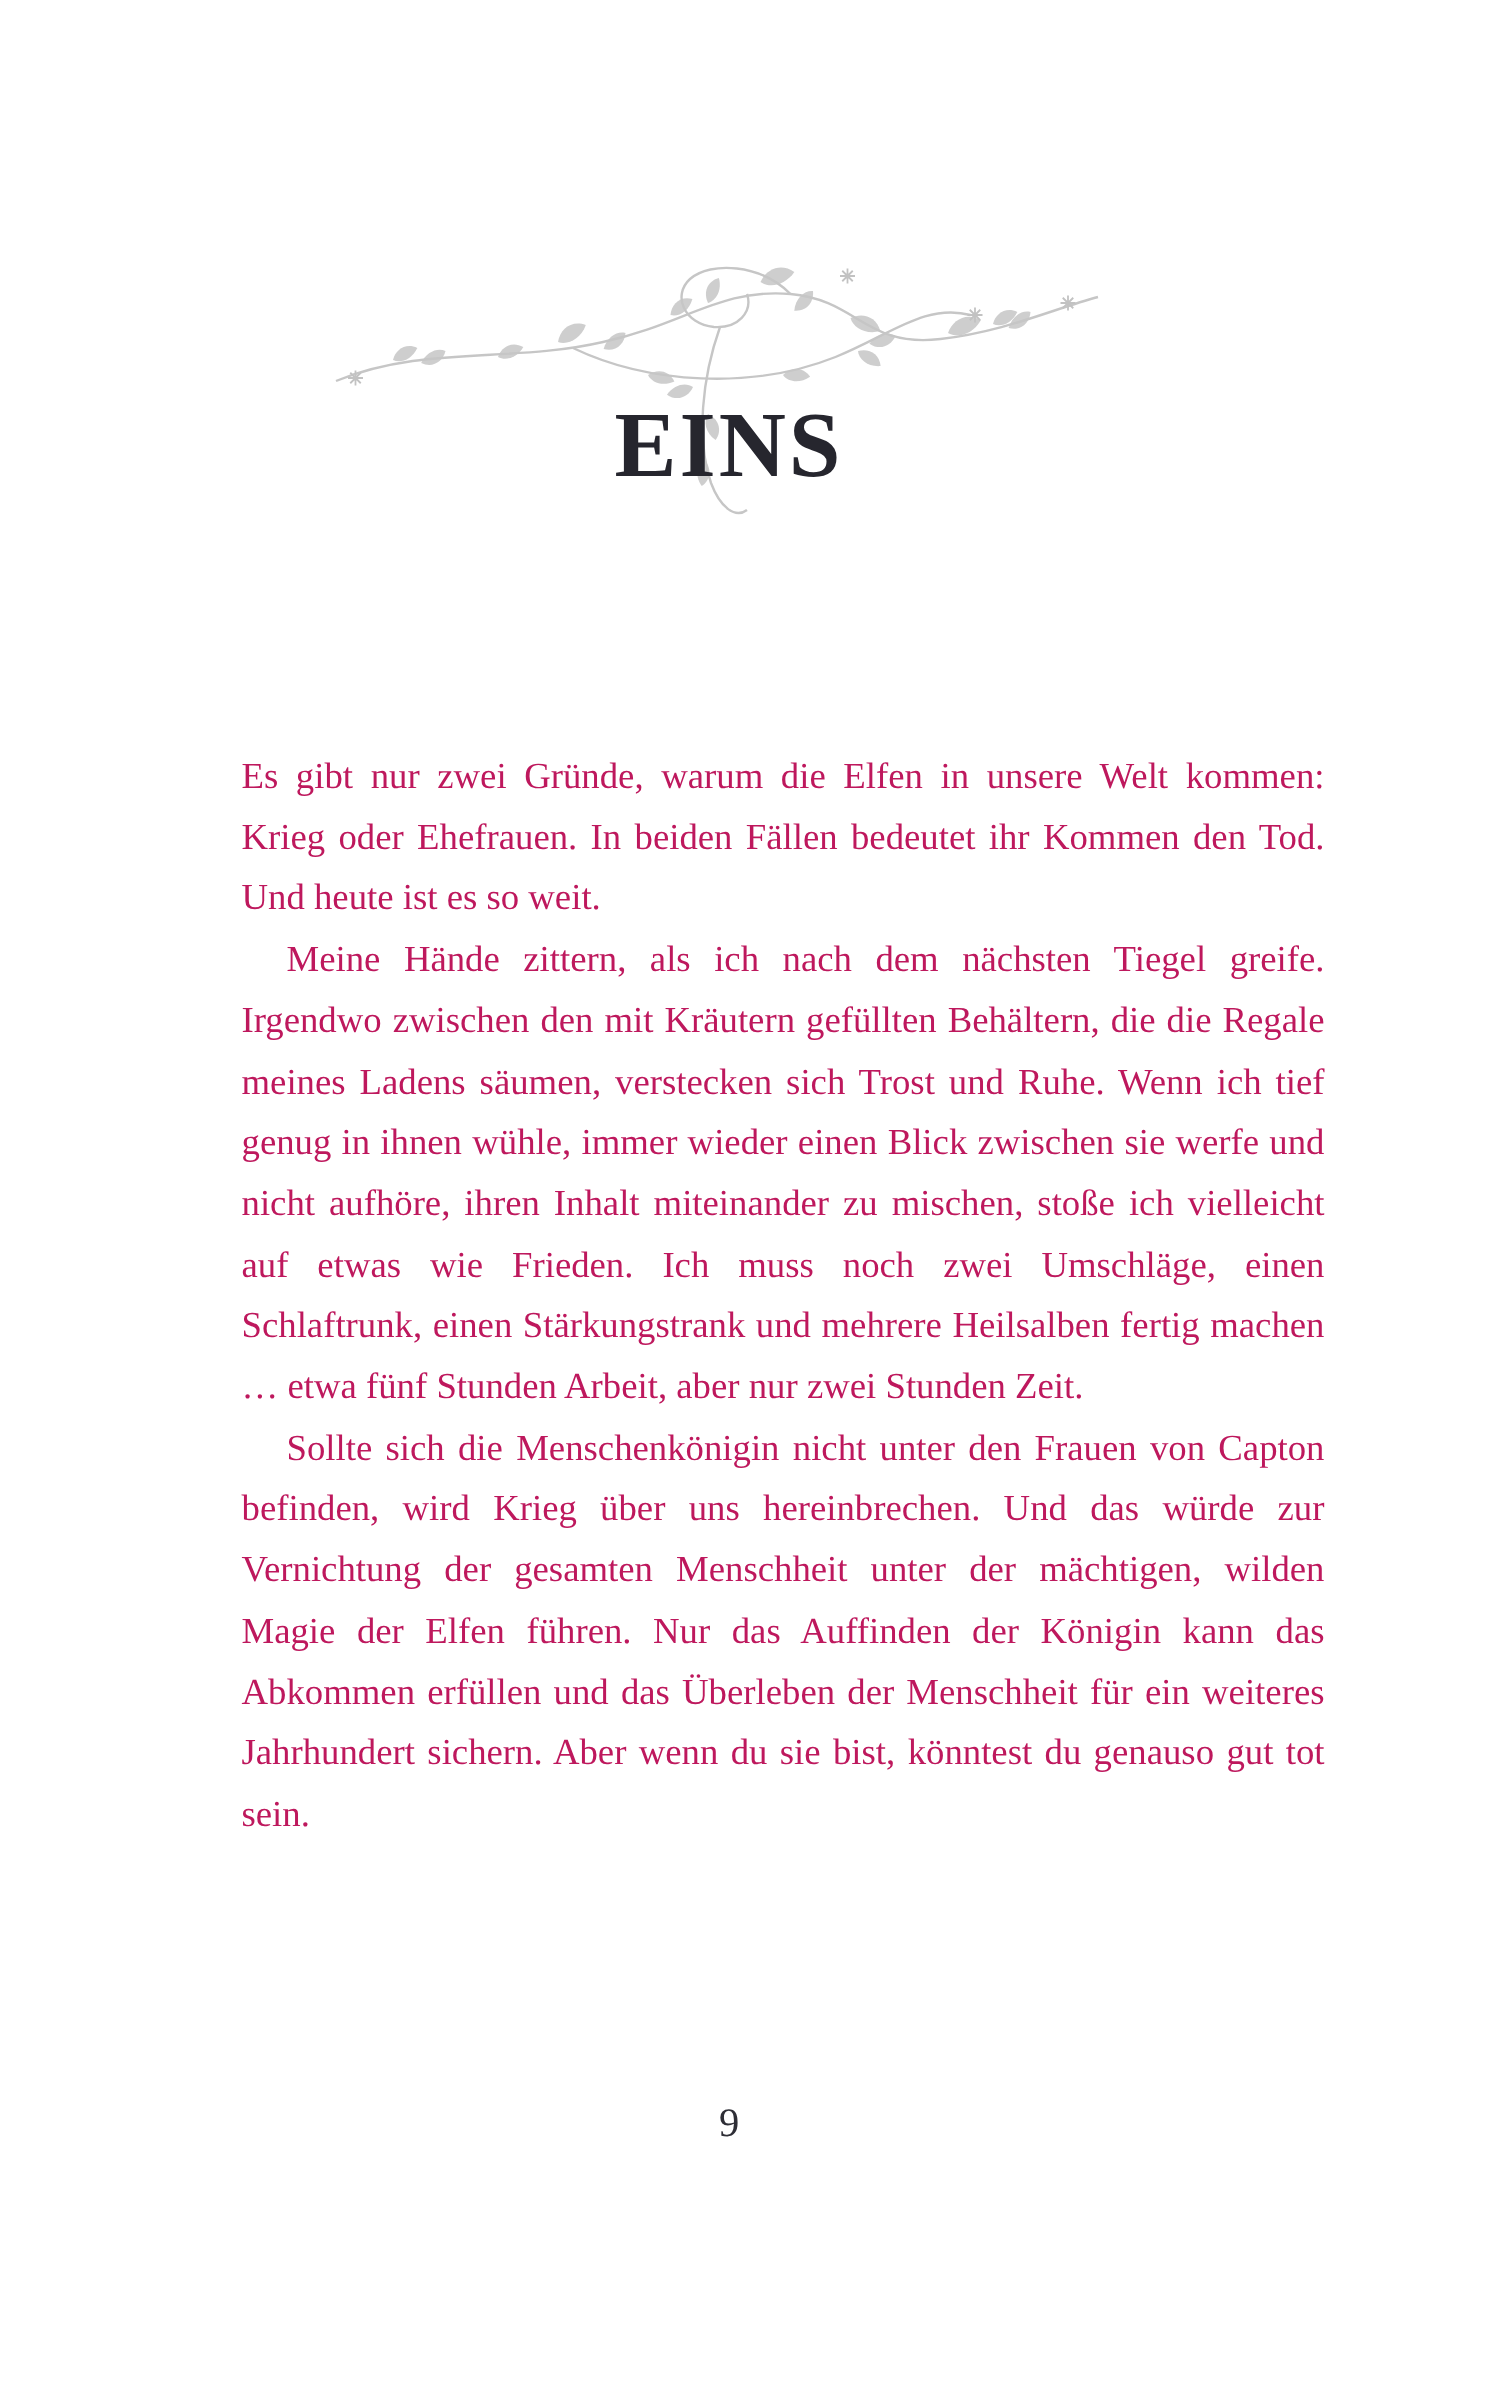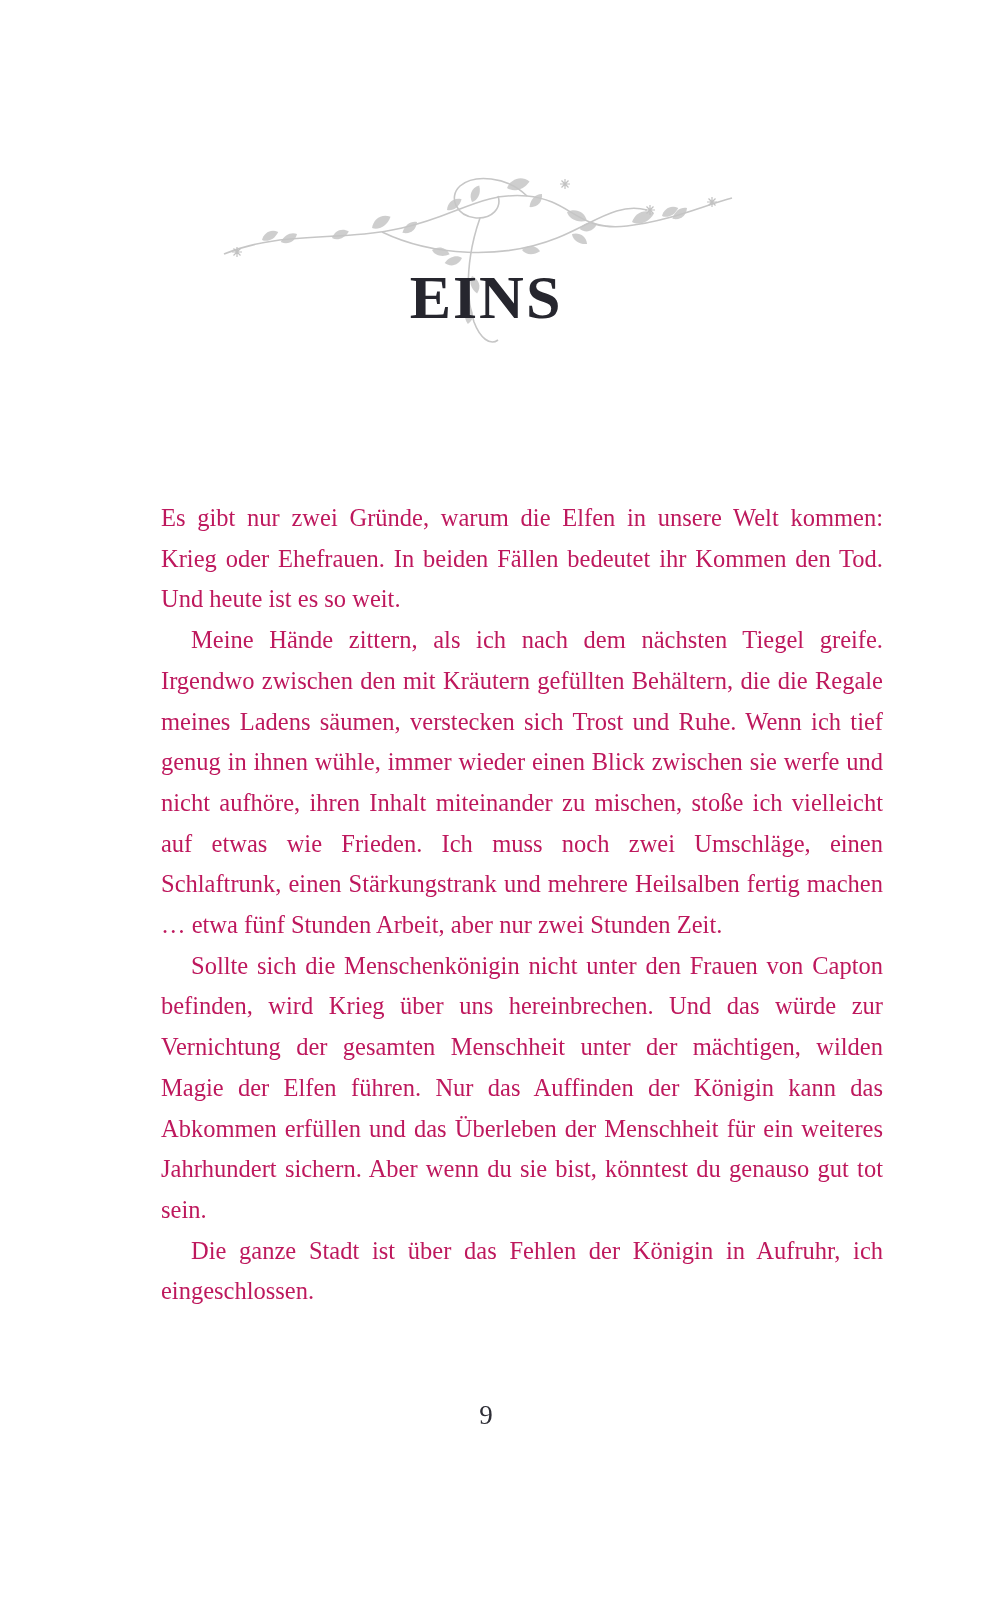--- a/index.html
+++ b/index.html
@@ -115,18 +115,17 @@
       <use href="#sparkle" transform="translate(428,38)"></use>
     </svg>
   </div>
 
   <h1 class="chapter-title">EINS</h1>
 
   <div class="body-text">
       <p class="para"><span>Es gibt nur zwei Gründe, warum die Elfen in unsere Welt kommen: Krieg oder Ehefrauen. In beiden Fällen bedeutet ihr Kommen den Tod. Und heute ist es so weit.</span></p>
       <p class="para indent"><span>Meine Hände zittern, als ich nach dem nächsten Tiegel greife. Irgendwo zwischen den mit Kräutern gefüllten Behältern, die die Regale meines Ladens säumen, verstecken sich Trost und Ruhe. Wenn ich tief genug in ihnen wühle, immer wieder einen Blick zwischen sie werfe und nicht aufhöre, ihren Inhalt miteinander zu mischen, stoße ich vielleicht auf etwas wie Frieden. Ich muss noch zwei Umschläge, einen Schlaftrunk, einen Stärkungstrank und mehrere Heilsalben fertig machen … etwa fünf Stunden Arbeit, aber nur zwei Stunden Zeit.</span></p>
       <p class="para indent"><span>Sollte sich die Menschenkönigin nicht unter den Frauen von Capton befinden, wird Krieg über uns hereinbrechen. Und das würde zur Vernichtung der gesamten Menschheit unter der mächtigen, wilden Magie der Elfen führen. Nur das Auffinden der Königin kann das Abkommen erfüllen und das Überleben der Menschheit für ein weiteres Jahrhundert sichern. Aber wenn du </span><span class="italic">sie bist</span><span>, könntest du genauso gut tot sein.</span></p>
-      <p class="para indent"><span>Die ganze Stadt ist über das Fehlen der Königin in Aufruhr, ich eingeschlossen.</span></p>
     </div>
 
   <div class="page-number">9</div>
 
 </div>
 
 </body></html>

